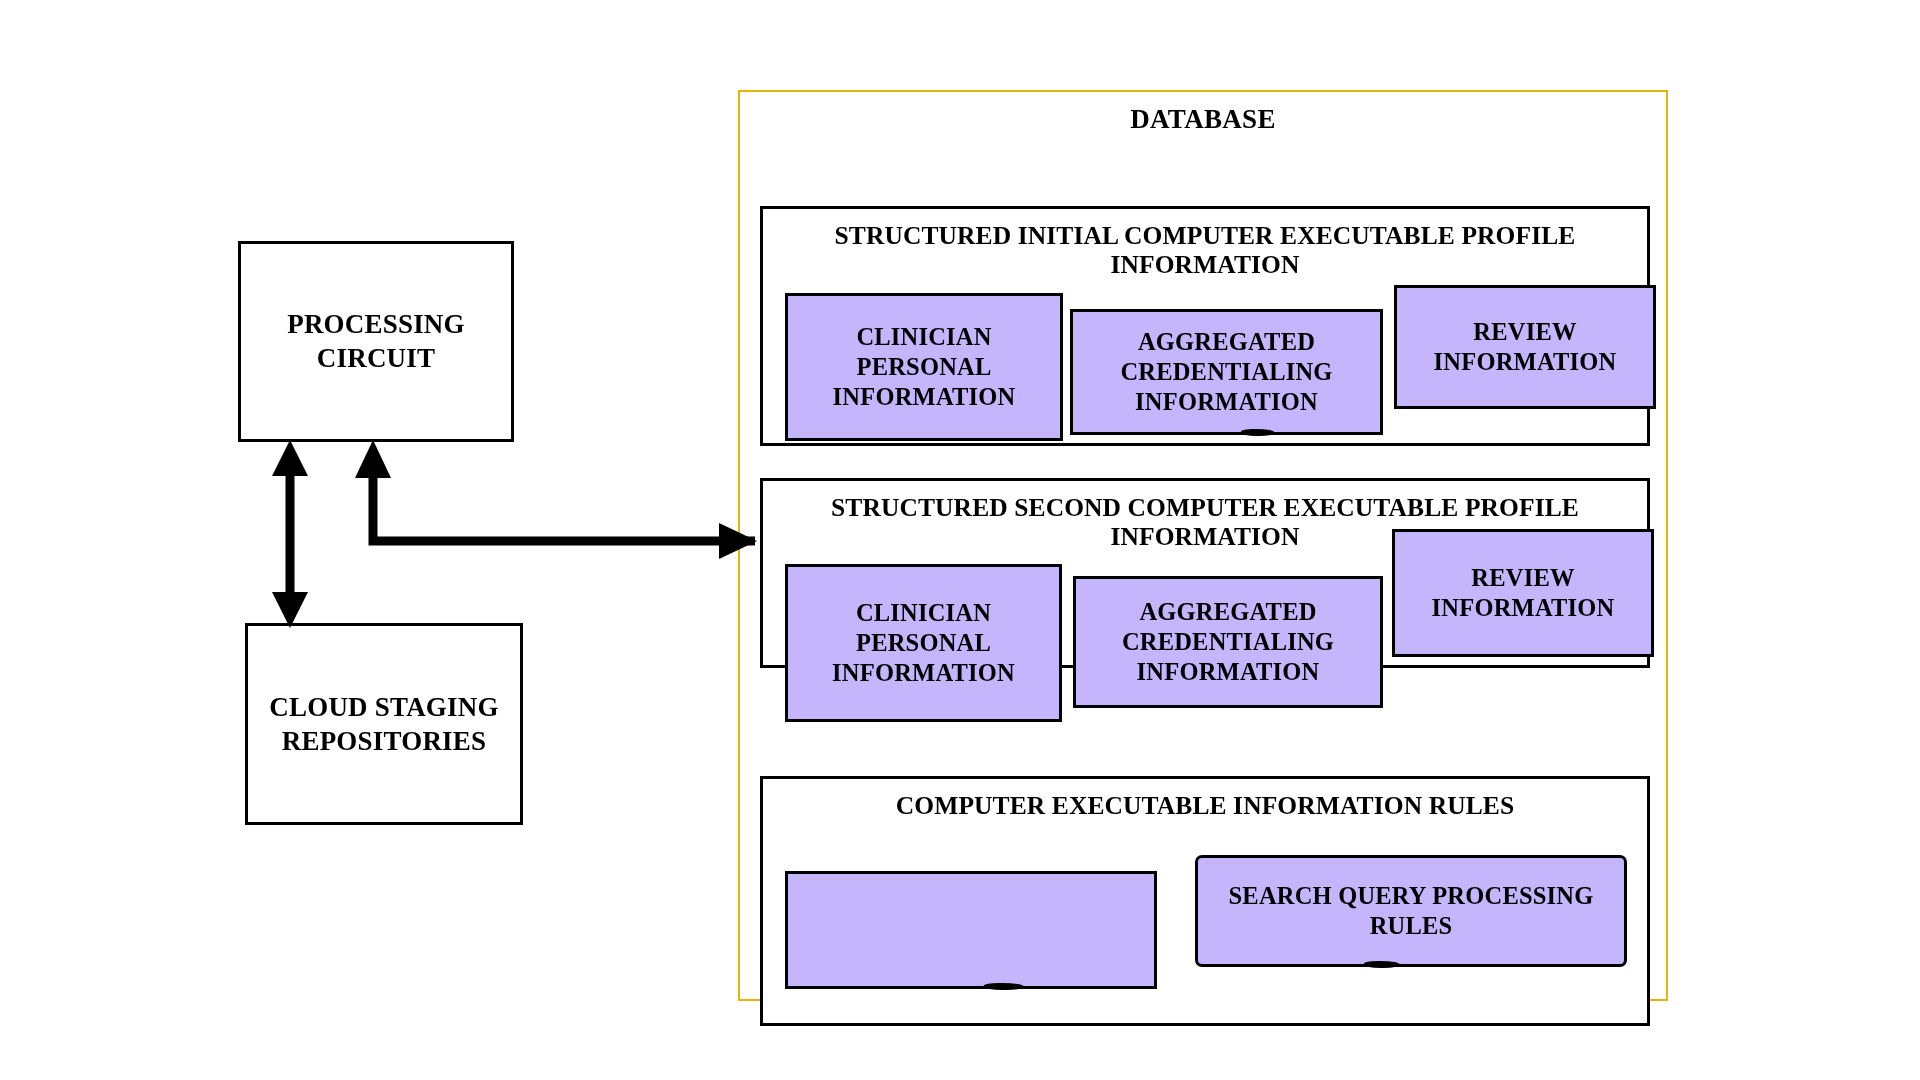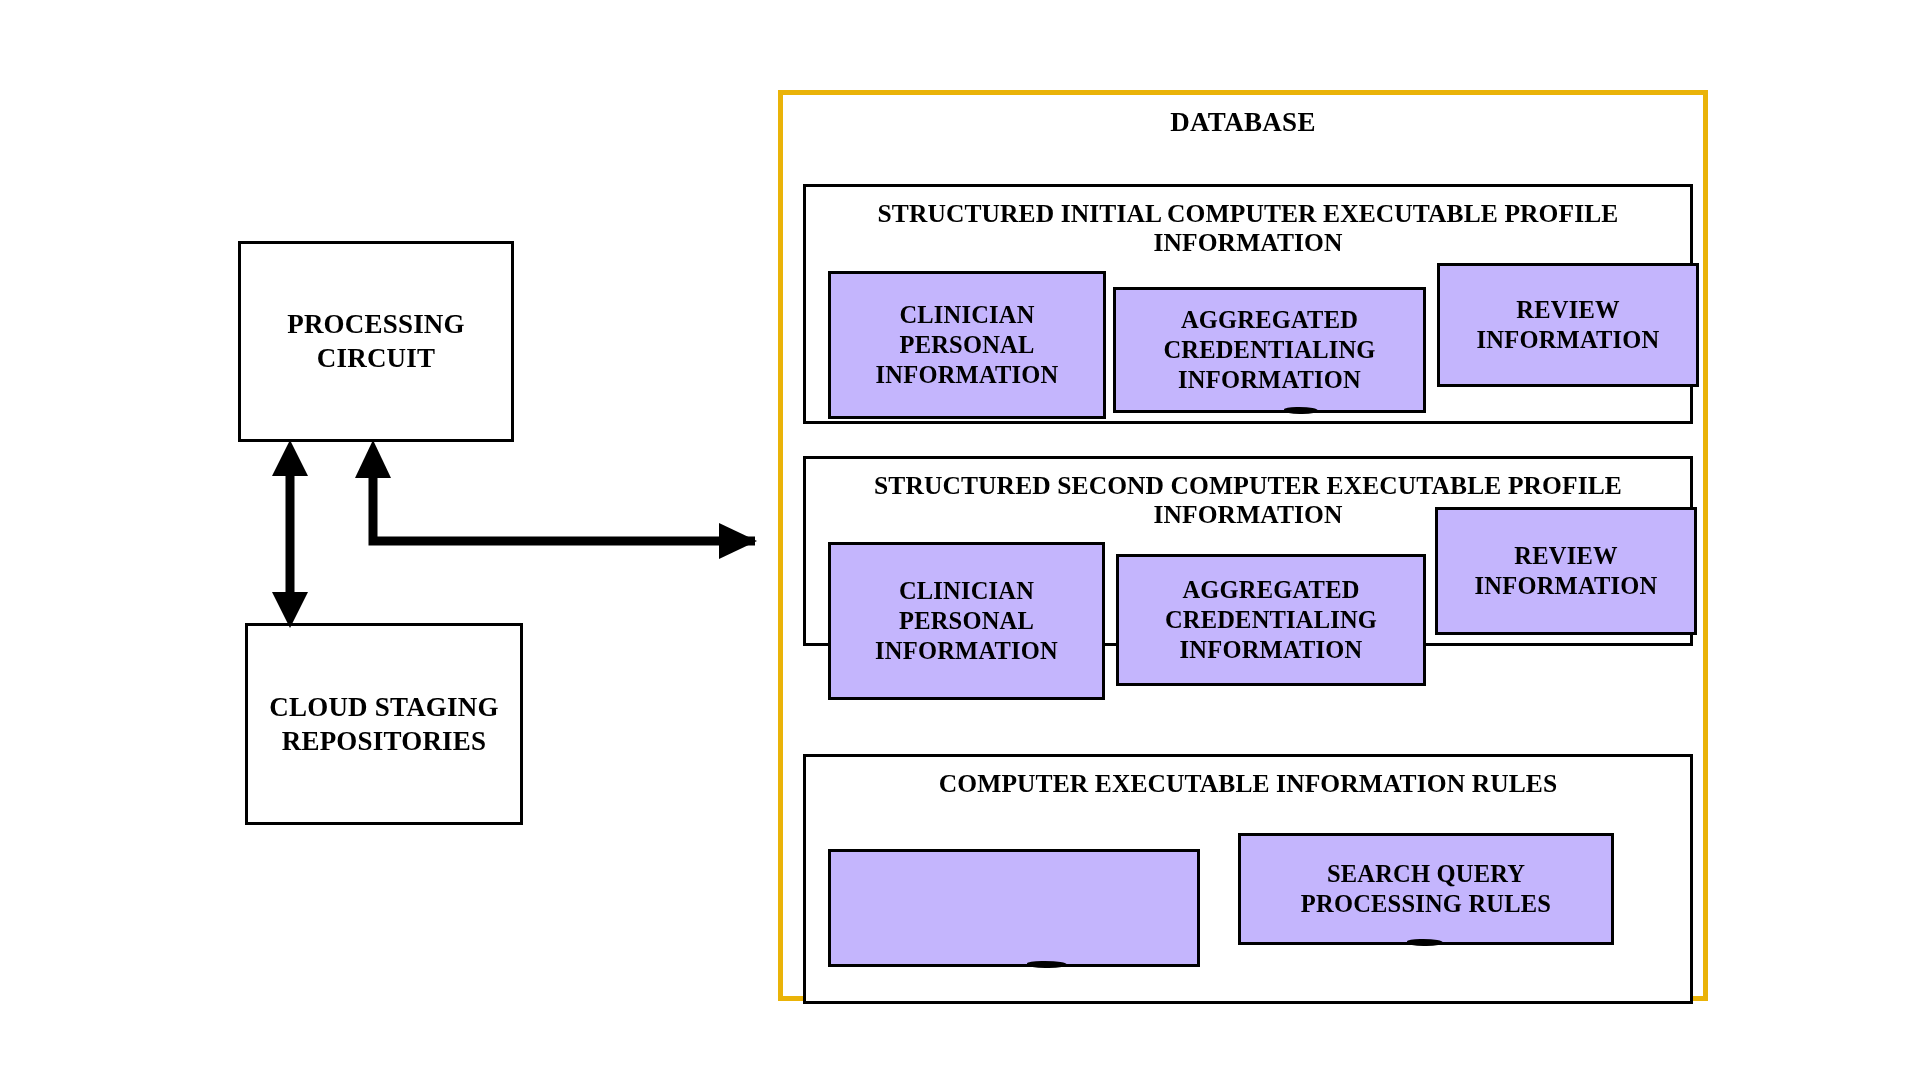--- a/index.html
+++ b/index.html
@@ -66,46 +66,47 @@
   }
   #cloud-staging .box-label {
     font-size: 27px;
     line-height: 1.27;
     padding: 0 10px;
   }
 
   
   #database {
     position: absolute;
-    left: 778px;
+    left: 738px;
     top: 90px;
     width: 930px;
     height: 911px;
     box-sizing: border-box;
-    border: 5px solid #eab308;
+    border: 2px solid #eab308;
     background: #ffffff;
     padding-left: 24px;
   }
   #database-title {
     position: absolute;
     top: 12px;
     left: 0;
     width: 100%;
     text-align: center;
     font-size: 27px;
     font-weight: 700;
     letter-spacing: 0.3px;
   }
 
   
   .group {
     position: absolute;
     box-sizing: border-box;
     border: 3px solid #000;
     background: #ffffff;
+    margin-top: 25px;
   }
   .group-title {
     position: absolute;
     left: 10px;
     right: 10px;
     top: 12px;
     text-align: center;
     font-size: 25.5px;
     font-weight: 700;
     line-height: 1.14;
@@ -154,21 +155,21 @@
   #g1-aggregated { left: 307px; top: 100px; width: 313px; height: 126px; }
   #g1-review     { left: 631px; top: 76px; width: 262px; height: 124px; }
 
   
   #g2-clinician { left: 22px; top: 83px; width: 277px; height: 158px; }
   #g2-aggregated { left: 310px; top: 95px; width: 310px; height: 132px; }
   #g2-review     { left: 629px; top: 48px; width: 262px; height: 128px; }
 
   
   #g3-default { left: 22px; top: 92px; width: 372px; height: 118px; }
-  #g3-search  { left: 432px; top: 76px; width: 376px; height: 112px; }
+  #g3-search  { left: 432px; top: 76px; width: 432px; height: 112px; border-radius: 7px; }
 
   
   #arrows {
     position: absolute;
     left: 0;
     top: 0;
     width: 1920px;
     height: 1080px;
     pointer-events: none;
   }

